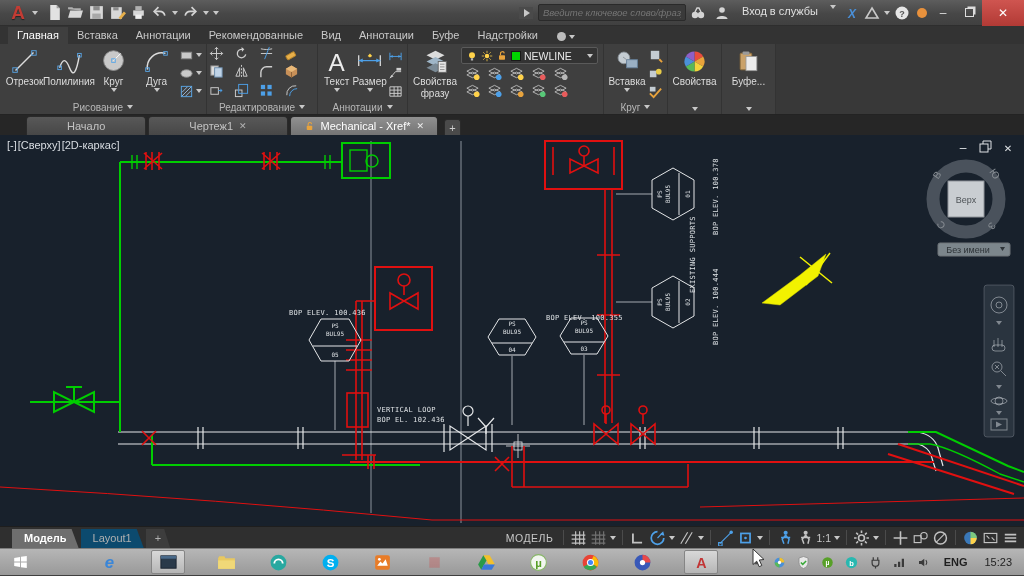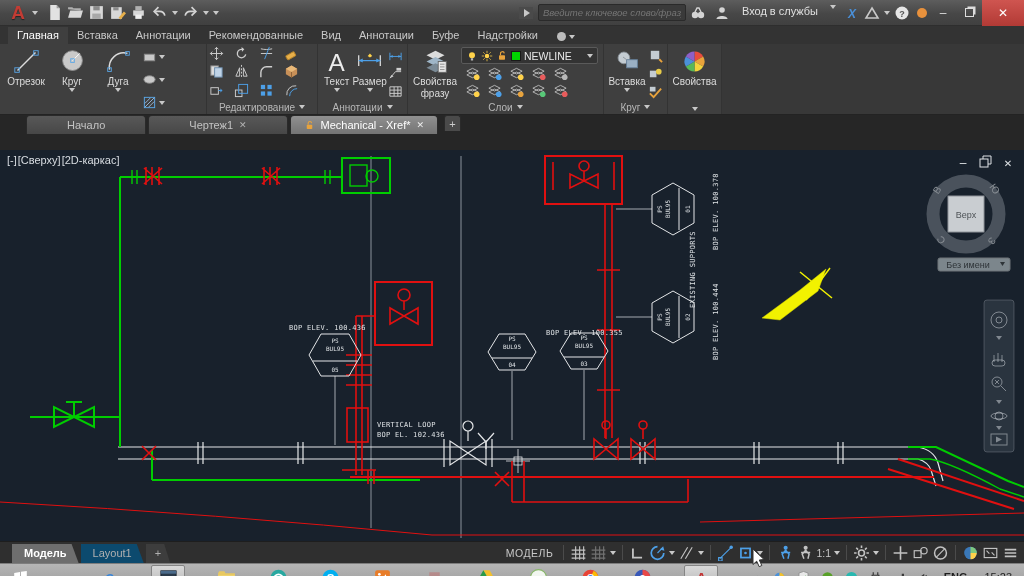--- a/index.html
+++ b/index.html
@@ -46,21 +46,21 @@
   .laydrop .i12{width:12px;height:12px}
   .chip{width:10px;height:10px;background:var(--chip);border:1px solid #1a1a1a}
   .layrow{display:flex;gap:7px;padding-left:4px}
   .cpanel{display:flex;flex-direction:column;align-items:center;padding-top:5px;border-right:1px solid #333}
   .cicon{width:25px;height:25px}
   .clabel{font-size:10px;color:#dcdcdc;margin-top:2px}
   .cpanel .dd{margin-top:auto;margin-bottom:3px}
   .ribbonfill{flex:1;background:#383838}
 
   
-  .filetabs{height:35px;background:#262626;display:flex;padding-left:26px}
+  .filetabs{height:20px;background:#262626;display:flex;align-items:flex-end;padding-left:26px}
   .ftab{height:19px;display:flex;align-items:center;gap:6px;padding:0 13px;font-size:11px;color:#c3c3c3;background:linear-gradient(#585858,#474747);border:1px solid #2a2a2a;border-bottom:none;border-radius:4px 4px 0 0;margin-right:2px;white-space:nowrap}
   .ftab.wide{padding:0 40px}
   .ftab.active{background:linear-gradient(#909090,#747474);color:#fff}
   .fclose{font-size:9px;opacity:.85}
   .i11{width:11px;height:11px;display:inline-block}
   .fplus{width:17px;height:16px;background:#4a4a4a;border-radius:3px 3px 0 0;color:#ccc;display:flex;align-items:center;justify-content:center;font-size:11px;margin-left:4px;border:1px solid #2a2a2a;border-bottom:none}
 
   
   .drawwrap{position:relative;height:391px;background:var(--bg-draw)}
   #cad{position:absolute;inset:0;display:block}
@@ -199,20 +199,28 @@
   <div class="ribbon">
     <div class="panel" style="width:207px">
       <div class="pbody">
         <div class="bigbtn">
             <span class="bicon"><svg viewBox="0 0 30 30" width="100%" height="100%">
                 <line x1="5" y1="25" x2="25" y2="5" stroke="#dcdcdc" stroke-width="1.6"></line>
                 <rect x="2" y="22" width="5" height="5" fill="none" stroke="#5aa7e8"></rect>
                 <rect x="23" y="3" width="5" height="5" fill="none" stroke="#5aa7e8"></rect>
               </svg></span>
             <span>Отрезок</span>
+          </div>
+        <div class="bigbtn">
+            <span class="bicon"><svg viewBox="0 0 30 30" width="100%" height="100%">
+                <path d="M4 22q5-16 11 0t11-14" fill="none" stroke="#dcdcdc" stroke-width="1.6"></path>
+                <rect x="2" y="20" width="4" height="4" fill="none" stroke="#5aa7e8"></rect>
+                <rect x="24" y="6" width="4" height="4" fill="none" stroke="#5aa7e8"></rect>
+              </svg></span>
+            <span>Полилиния</span>
           </div>
         <div class="bigbtn">
             <span class="bicon"><svg viewBox="0 0 30 30" width="100%" height="100%">
                 <circle cx="15" cy="14" r="11" fill="#c9c9c9" stroke="#8a8a8a"></circle>
                 <line x1="15" y1="14" x2="23" y2="6" stroke="#fff"></line>
                 <rect x="13" y="12" width="4" height="4" fill="none" stroke="#5aa7e8"></rect>
               </svg></span>
             <span>Круг</span>
             <span class="dd"></span>
           </div>
@@ -240,20 +248,24 @@
             </span>
           <span class="smbtn">
               <span class="i16"><svg viewBox="0 0 16 16" width="100%" height="100%">
                   <rect x="2.5" y="2.5" width="11" height="11" fill="none" stroke="#5aa7e8"></rect>
                   <path d="M3 9l6-6M3 13L13 3M7 13l6-6" stroke="#9ab8d8"></path>
                 </svg></span>
               <span class="dd"></span>
             </span>
         </div>
       </div>
+      <div class="plabel">
+          <span>Рисование</span>
+          <span class="dd"></span>
+        </div>
     </div>
 
     <div class="panel" style="width:111px">
       <div class="pbody modgrid">
         <span class="i16"><svg viewBox="0 0 16 16" width="100%" height="100%">
               <path d="M8 1.5v13M1.5 8h13M8 1.5L6 3.5M8 1.5l2 2M8 14.5l-2-2M8 14.5l2-2M1.5 8l2-2M1.5 8l2 2M14.5 8l-2-2M14.5 8l-2 2" stroke="#cfcfcf" fill="none"></path>
             </svg></span>
         <span class="i16"><svg viewBox="0 0 16 16" width="100%" height="100%">
               <path d="M12.5 9A4.5 4.5 0 1 1 9 3.6" fill="none" stroke="#cfcfcf" stroke-width="1.4"></path>
               <path d="M8 1l3 2.5L8.5 6z" fill="#cfcfcf"></path>
@@ -432,24 +444,20 @@
                   <circle cx="12.5" cy="12" r="3" fill="#58c878"></circle>
                 </svg></span>
             <span class="i16"><svg viewBox="0 0 16 16" width="100%" height="100%">
                   <path d="M8 2.5l6 3-6 3-6-3z" fill="none" stroke="#b8b8b8"></path>
                   <path d="M8 6.5l6 3-6 3-6-3z" fill="none" stroke="#b8b8b8"></path>
                   <circle cx="12.5" cy="12" r="3" fill="#e85c5c"></circle>
                 </svg></span>
           </div>
         </div>
       </div>
-      <div class="plabel">
-          <span>Слои</span>
-          <span class="dd"></span>
-        </div>
     </div>
 
     <div class="panel" style="width:64px">
       <div class="pbody">
         <div class="bigbtn" style="width:42px">
             <span class="bicon"><svg viewBox="0 0 30 30" width="100%" height="100%">
                 <circle cx="11" cy="11" r="6.5" fill="#c4ccd2" stroke="#8a9298"></circle>
                 <rect x="14" y="13" width="12" height="9" fill="#9ab0c4" stroke="#66809a"></rect>
                 <path d="M14 13l-4-3" stroke="#8a9298"></path>
               </svg></span>
@@ -486,20 +494,29 @@
     <div class="cpanel" style="width:54px">
       <span class="cicon"><svg viewBox="0 0 30 30" width="100%" height="100%">
             <path d="M15 15L15 3A12 12 0 0 1 25.4 9z" fill="#e84c3d"></path>
             <path d="M15 15l10.4-6A12 12 0 0 1 25.4 21z" fill="#e8a33c"></path>
             <path d="M15 15l10.4 6A12 12 0 0 1 15 27z" fill="#f2d43c"></path>
             <path d="M15 15v12A12 12 0 0 1 4.6 21z" fill="#58b858"></path>
             <path d="M15 15L4.6 21A12 12 0 0 1 4.6 9z" fill="#4a90d9"></path>
             <path d="M15 15L4.6 9A12 12 0 0 1 15 3z" fill="#8e5fc8"></path>
           </svg></span>
       <span class="clabel">Свойства</span>
+      <span class="dd"></span>
+    </div>
+    <div class="cpanel" style="width:54px">
+      <span class="cicon"><svg viewBox="0 0 30 30" width="100%" height="100%">
+            <rect x="5" y="5" width="14" height="20" rx="1" fill="#caa26a" stroke="#8a6a3a"></rect>
+            <rect x="12" y="9" width="13" height="17" fill="#ececec" stroke="#999"></rect>
+            <rect x="8" y="3" width="8" height="4" rx="1" fill="#9a9a9a"></rect>
+          </svg></span>
+      <span class="clabel">Буфе...</span>
       <span class="dd"></span>
     </div>
     <div class="ribbonfill"></div>
   </div>
 
   <div class="filetabs">
     <div class="ftab wide">
         <span>Начало</span>
       </div>
     <div class="ftab wide">

